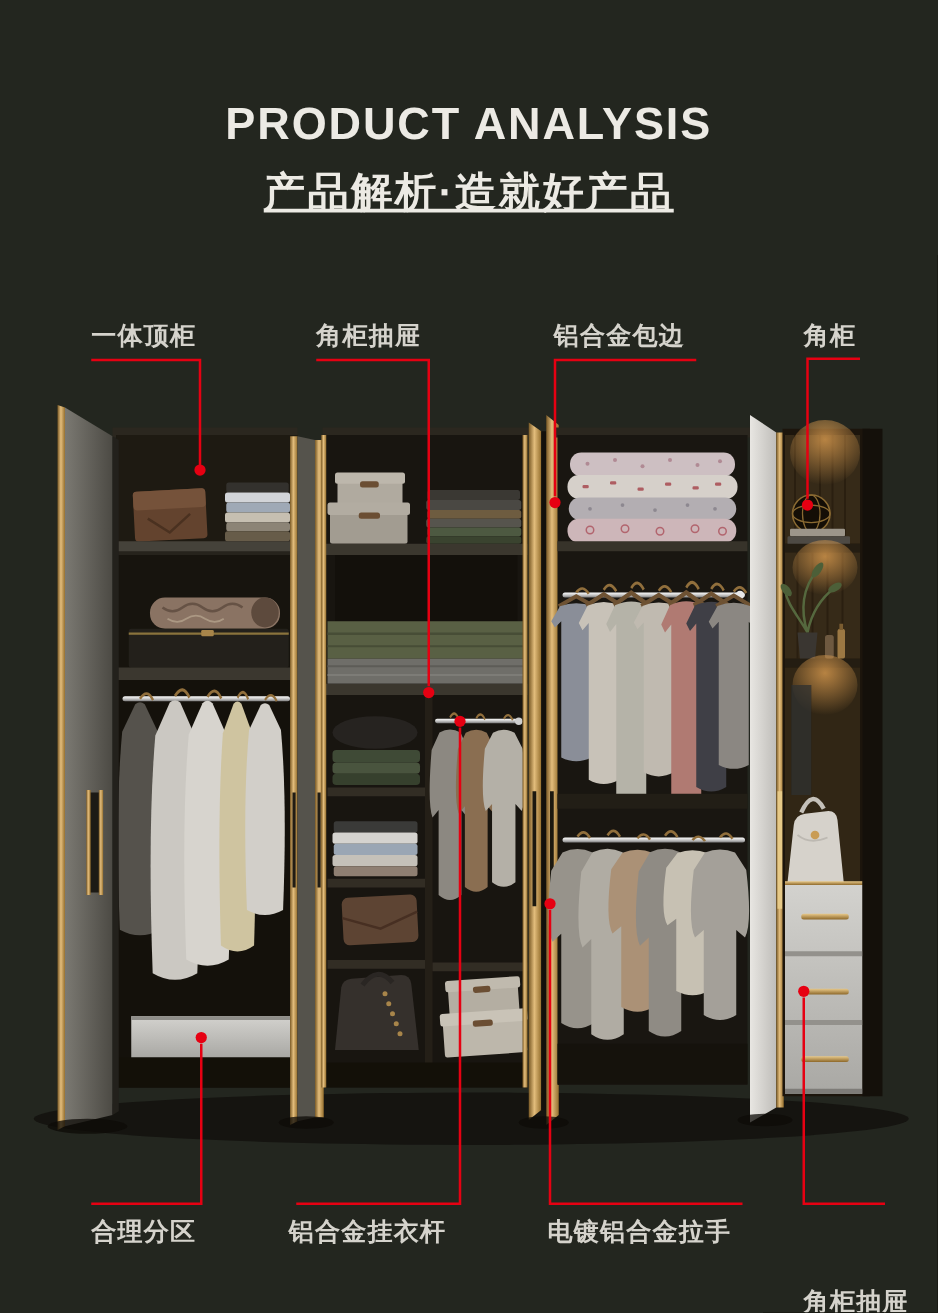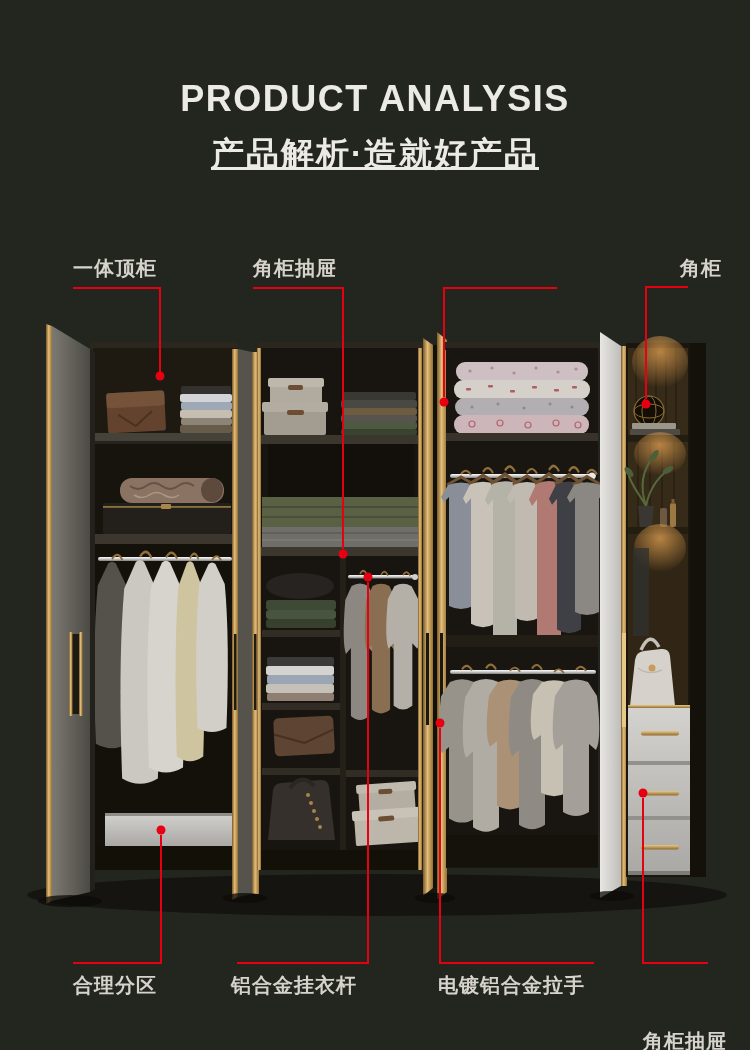--- a/index.html
+++ b/index.html
@@ -17,21 +17,21 @@
     position:absolute;top:132px;left:0;width:100%;text-align:center;
     font-size:33px;font-weight:600;letter-spacing:2px;
     color:var(--heading,#f0efe9);
     text-decoration:underline;
   }
   .scene{position:absolute;left:0;top:0;width:750px;height:1050px;display:block;}
   .note{
     position:absolute;font-size:20px;letter-spacing:1px;white-space:nowrap;
     color:var(--label,#d5d3cc);font-weight:700;
   }
-  .t1{left:73px;top:255px}.t2{left:253px;top:255px}.t3{left:443px;top:255px}.t4{left:680px;top:255px}
+  .t1{left:73px;top:255px}.t2{left:253px;top:255px}.t3{left:443px;top:255px}.t4{left:643px;top:255px}
   .b1{left:73px;top:972px}.b2{left:231px;top:972px}.b3{left:438px;top:972px}.b4{left:643px;top:1028px}
   .c-line{fill:none;stroke:var(--accent,#e60012);stroke-width:2;}
   .c-dot{fill:var(--accent,#e60012);}
 </style>
 </head>
 <body>
 
 <div class="stage">
 
   <div class="page-title">PRODUCT ANALYSIS</div>
@@ -428,19 +428,20 @@
         </g>
       <g>
           <polyline class="c-line" points="708,963 643,963 643,798"></polyline>
           <circle class="c-dot" cx="643" cy="793" r="4.5"></circle>
         </g>
     </g>
   </svg>
 
   <div class="note t1">一体顶柜</div>
   <div class="note t2">角柜抽屉</div>
+  <div class="note t3">铝合金包边</div>
   <div class="note t4">角柜</div>
   <div class="note b1">合理分区</div>
   <div class="note b2">铝合金挂衣杆</div>
   <div class="note b3">电镀铝合金拉手</div>
   <div class="note b4">角柜抽屉</div>
 
 </div>
 
 </body></html>

